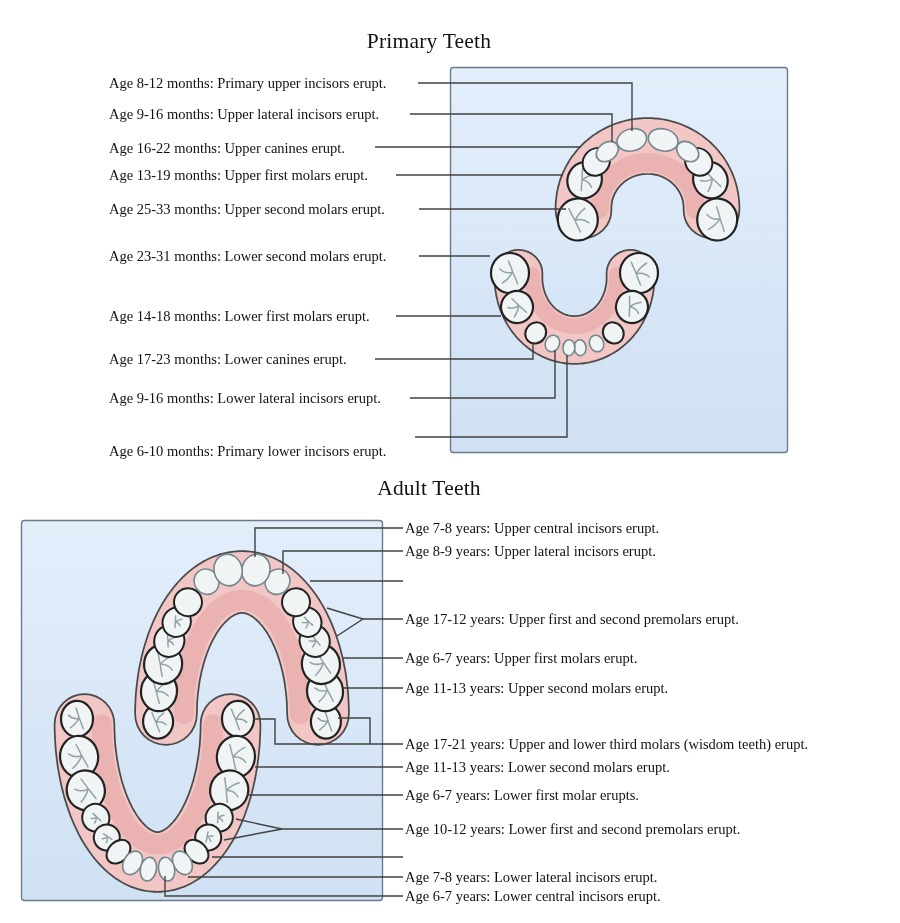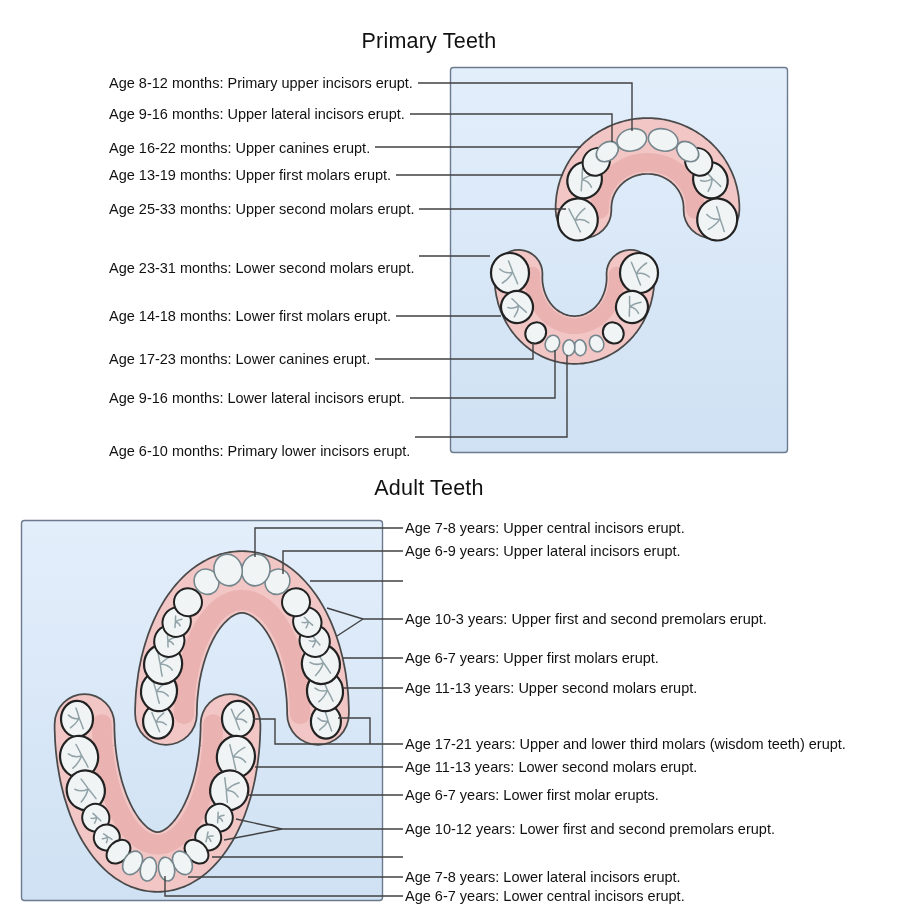--- a/index.html
+++ b/index.html
@@ -1,17 +1,17 @@
 <!DOCTYPE html>
 <html style="--bg: #ffffff; --text: #111111; --box-border: #6b7a8d;"><head>
 <meta charset="utf-8">
 <style>
   html,body{margin:0;padding:0;background:#fff;}
   .stage{position:relative;width:900px;height:923px;background:var(--bg,#fff);overflow:hidden;
-         font-family:Liberation Sans, sans-serif;}
+         font-family:Liberation Serif, serif;}
   .stage svg{position:absolute;left:0;top:0;}
   .title{position:absolute;left:429px;transform:translate(-50%,-50%);
          font-size:21.5px;color:var(--text,#111);white-space:nowrap;letter-spacing:.2px;}
   .lbl{position:absolute;transform:translateY(-50%);font-size:14.5px;line-height:1.15;
        color:var(--text,#111);white-space:nowrap;}
   .lbl.p{left:109px;}
   .lbl.a{left:405px;}
   .box{fill:url(#boxg);stroke:var(--box-border,#6b7a8d);stroke-width:1.4;}
 </style>
 </head>
@@ -267,29 +267,29 @@
   </svg>
 
   <div class="title" style="top:41px">Primary Teeth</div>
   <div class="title" style="top:488px">Adult Teeth</div>
 
   <div class="lbl p" style="top:83px">Age 8-12 months: Primary upper incisors erupt.</div>
   <div class="lbl p" style="top:114px">Age 9-16 months: Upper lateral incisors erupt.</div>
   <div class="lbl p" style="top:148px">Age 16-22 months: Upper canines erupt.</div>
   <div class="lbl p" style="top:175px">Age 13-19 months: Upper first molars erupt.</div>
   <div class="lbl p" style="top:209px">Age 25-33 months: Upper second molars erupt.</div>
-  <div class="lbl p" style="top:268px">Age 23-31 months: Lower second molars erupt.</div>
+  <div class="lbl p" style="top:256px">Age 23-31 months: Lower second molars erupt.</div>
   <div class="lbl p" style="top:316px">Age 14-18 months: Lower first molars erupt.</div>
   <div class="lbl p" style="top:359px">Age 17-23 months: Lower canines erupt.</div>
   <div class="lbl p" style="top:398px">Age 9-16 months: Lower lateral incisors erupt.</div>
   <div class="lbl p" style="top:451px">Age 6-10 months: Primary lower incisors erupt.</div>
 
   <div class="lbl a" style="top:528px">Age 7-8 years: Upper central incisors erupt.</div>
-  <div class="lbl a" style="top:551px">Age 6-9 years: Upper lateral incisors erupt.</div>
-  <div class="lbl a" style="top:619px">Age 10-3 years: Upper first and second premolars erupt.</div>
+  <div class="lbl a" style="top:551px">Age 8-9 years: Upper lateral incisors erupt.</div>
+  <div class="lbl a" style="top:619px">Age 17-12 years: Upper first and second premolars erupt.</div>
   <div class="lbl a" style="top:658px">Age 6-7 years: Upper first molars erupt.</div>
   <div class="lbl a" style="top:688px">Age 11-13 years: Upper second molars erupt.</div>
   <div class="lbl a" style="top:744px">Age 17-21 years: Upper and lower third molars (wisdom teeth) erupt.</div>
   <div class="lbl a" style="top:767px">Age 11-13 years: Lower second molars erupt.</div>
   <div class="lbl a" style="top:795px">Age 6-7 years: Lower first molar erupts.</div>
   <div class="lbl a" style="top:829px">Age 10-12 years: Lower first and second premolars erupt.</div>
   <div class="lbl a" style="top:877px">Age 7-8 years: Lower lateral incisors erupt.</div>
   <div class="lbl a" style="top:896px">Age 6-7 years: Lower central incisors erupt.</div>
 
 </div>

